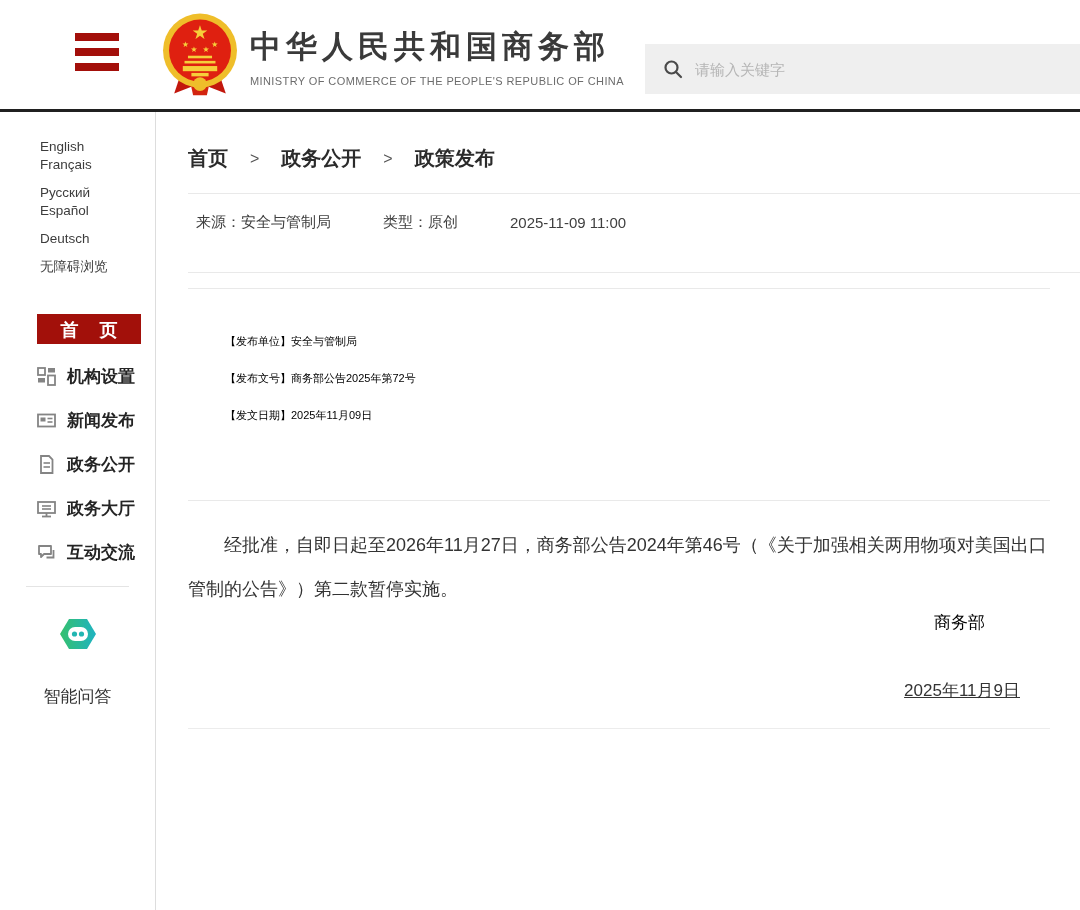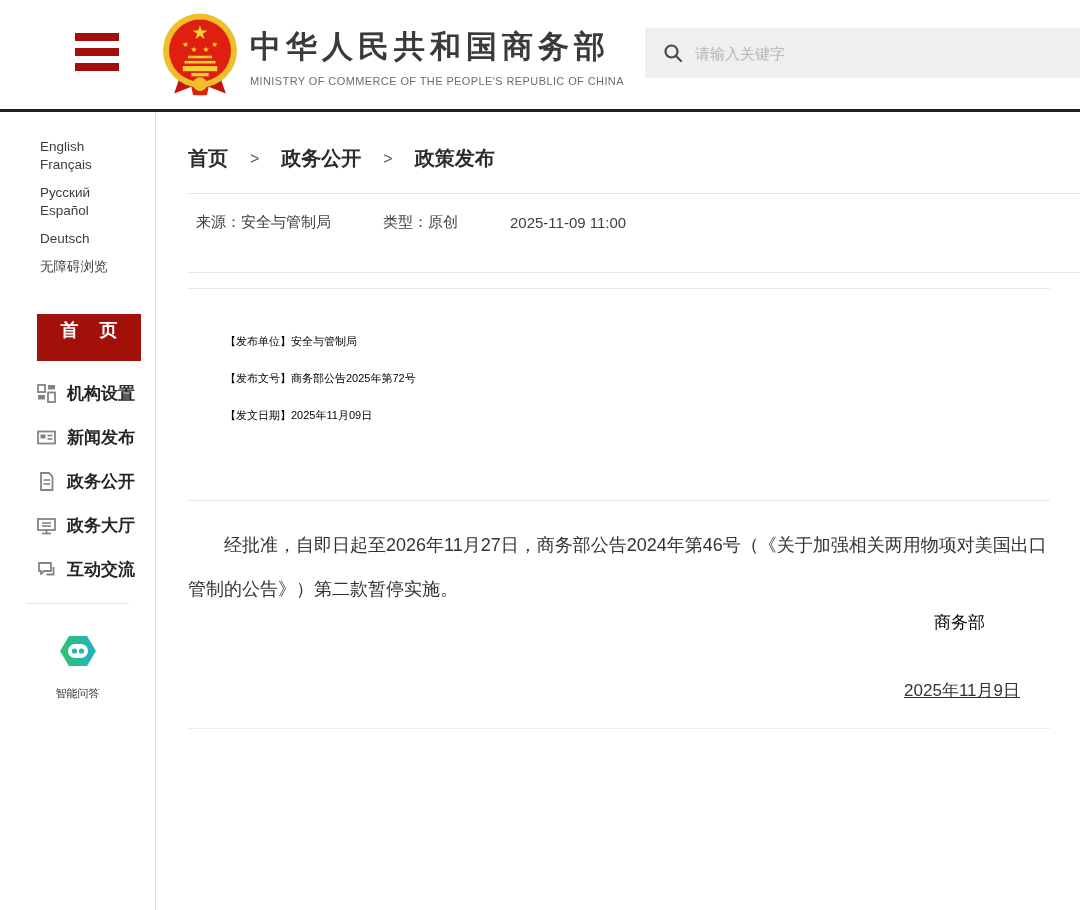--- a/index.html
+++ b/index.html
@@ -7,45 +7,45 @@
               font-family:"Liberation Sans","DejaVu Sans",sans-serif; color:#333; }
 
   
   .header { position:absolute; top:0; left:0; width:1080px; height:109px; background:#fff; }
   .hamburger { position:absolute; left:75px; top:33px; width:44px; height:39px; cursor:pointer; }
   .hamburger span { display:block; width:44px; height:8px; background:#A30F0A; margin-bottom:7px; }
   .emblem { position:absolute; left:157px; top:11px; width:86px; height:86px; }
   .site-title-block { position:absolute; left:250px; top:26px; }
   .site-title { font-size:31px; font-weight:bold; color:#3a3a3a; letter-spacing:5px; }
   .site-subtitle { font-size:11px; color:#6d6d6d; margin-top:7px; letter-spacing:0.4px; }
-  .search-box { position:absolute; left:645px; top:28px; width:435px; height:50px;
+  .search-box { position:absolute; left:645px; top:44px; width:435px; height:50px;
                 background:#efefef; display:flex; align-items:center; padding-left:18px; }
   .search-box input { border:none; outline:none; background:transparent; font-size:15px;
                       margin-left:12px; width:330px; color:#333;
                       font-family:"Liberation Sans","DejaVu Sans",sans-serif; }
   .search-box input::placeholder { color:#b5b5b5; }
   .header-bar { position:absolute; top:109px; left:0; width:1080px; height:3px; background:#202020; }
 
   
   .sidebar { position:absolute; top:112px; left:0; width:156px; height:798px;
              border-right:1px solid #ddd; }
   .lang-block { margin:26px 0 0 40px; width:110px; font-size:13.5px; color:#3c3c3c; }
   .lang-row { margin-bottom:10px; line-height:18px; }
   .lang-row span { margin-right:7px; cursor:pointer; }
-  .home-btn { margin:38px 0 0 37px; width:104px; height:47px; background:#A2100A; color:#fff;
+  .home-btn { margin:38px 0 0 37px; width:104px; height:30px; background:#A2100A; color:#fff;
               font-size:18px; font-weight:bold; text-align:center; line-height:33px;
               letter-spacing:8px; padding-left:8px; cursor:pointer; }
   .menu { margin:10px 0 0 37px; }
   .menu-item { display:flex; align-items:center; height:44px; cursor:pointer; }
   .menu-item .mi-icon { width:19px; height:19px; margin-right:11px; flex:none; }
   .menu-item .mi-label { font-size:17px; font-weight:bold; color:#242424; white-space:nowrap; }
   .qa-block { margin:12px 26px 0 26px; border-top:1px solid #e4e4e4; text-align:center;
               padding-top:28px; cursor:pointer; }
   .qa-block svg { width:46px; height:38px; }
-  .qa-label { font-size:11px; color:#333; margin-top:12px; }
+  .qa-label { font-size:17px; color:#333; margin-top:28px; }
 
   
   .content { position:absolute; top:112px; left:157px; width:923px; height:798px;
              padding:0 30px 0 31px; }
   .breadcrumb { margin-top:33px; font-size:20px; font-weight:bold; color:#2b2b2b;
                 display:flex; align-items:center; }
   .breadcrumb .crumb { cursor:pointer; }
   .breadcrumb .sep { margin:0 22px; font-size:16px; color:#555; font-weight:normal; }
   .divider { border:none; border-top:1px solid #e9e9e9; }
   .div-full { margin-top:21px; margin-right:-30px; }

